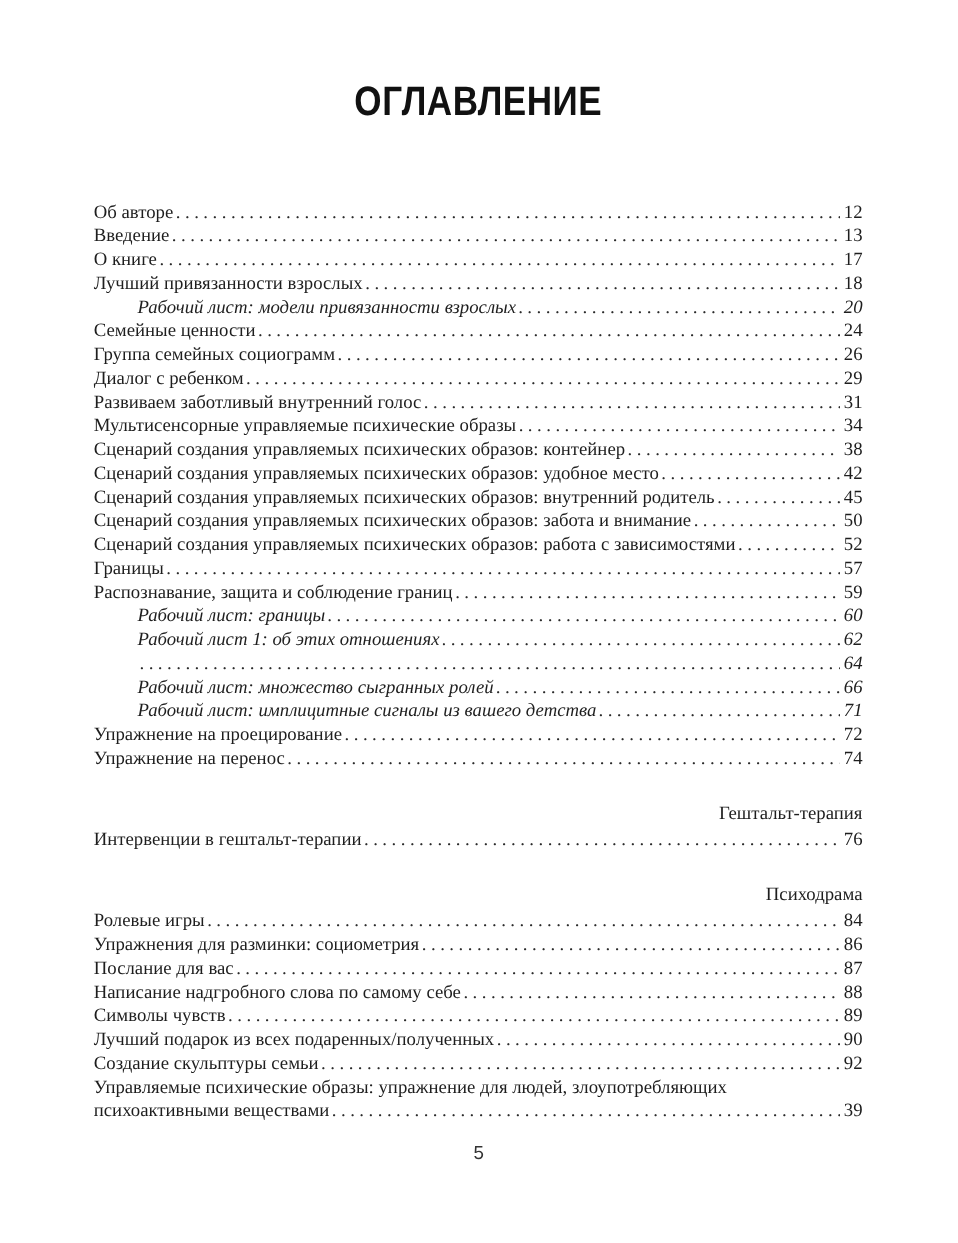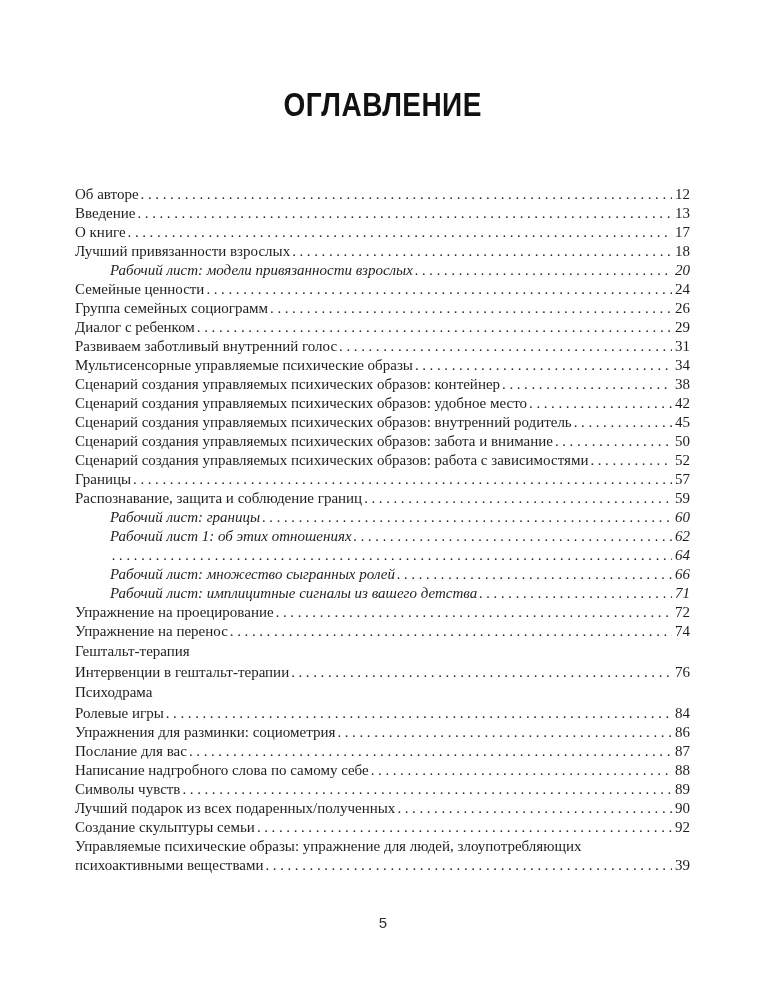--- a/index.html
+++ b/index.html
@@ -10,21 +10,21 @@
   .page {
     position: relative;
     width: 766px;
     height: 994px;
     background: #ffffff;
     font-family: "Liberation Serif", serif;
     color: #1e1e1e;
     overflow: hidden;
   }
   .title-wrap {
-    padding-top: 88px;
+    padding-top: 64px;
     text-align: center;
   }
   .title {
     display: inline-block;
     font-family: "Liberation Sans", sans-serif;
     font-weight: 700;
     font-size: 33px;
     line-height: 1;
     letter-spacing: 0.5px;
     color: #111111;
@@ -58,23 +58,23 @@
   .toc-leader::after {
     content: "........................................................................................................................";
     letter-spacing: 3.6px;
     color: #2a2a2a;
   }
   .toc-page {
     white-space: nowrap;
     text-align: right;
   }
   .section-header {
-    text-align: left;
+    text-align: right;
     line-height: 19px;
-    margin-top: 1px;
+    margin-top: 25px;
     margin-bottom: 2px;
   }
   .footer-pagenum {
     position: absolute;
     top: 914px;
     left: 0;
     width: 100%;
     text-align: center;
     font-family: "Liberation Sans", sans-serif;
     font-size: 15px;

